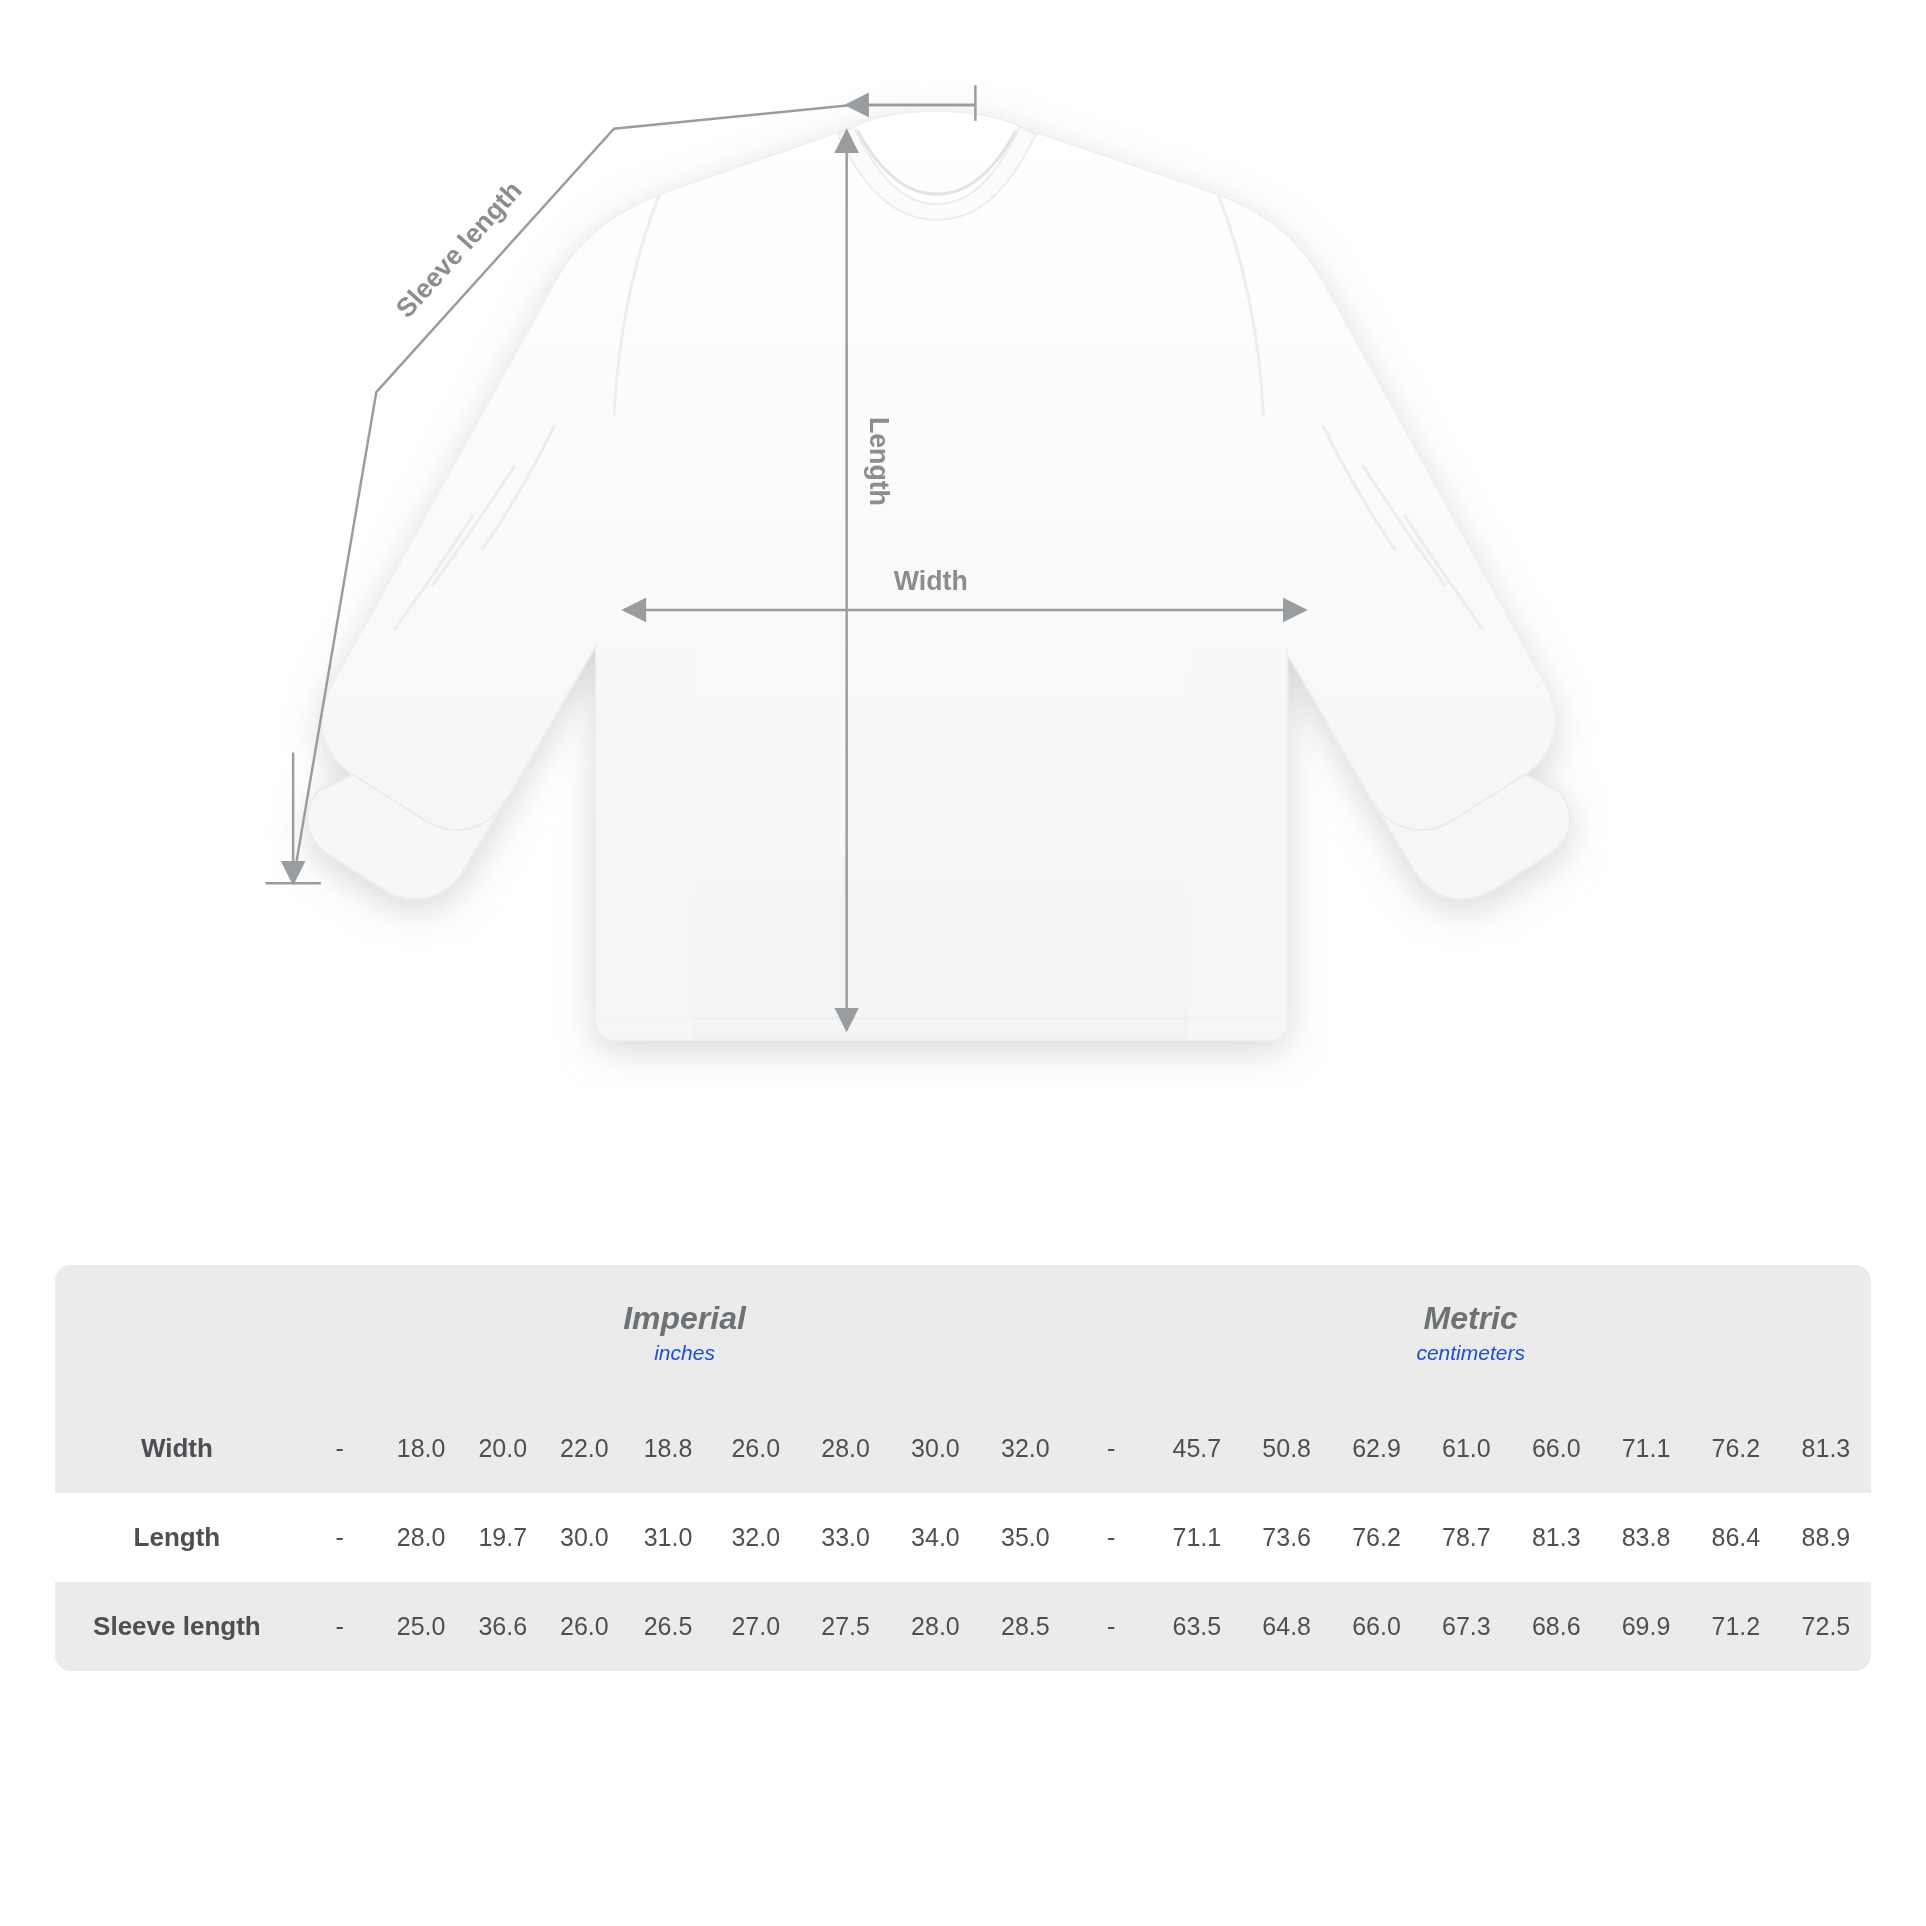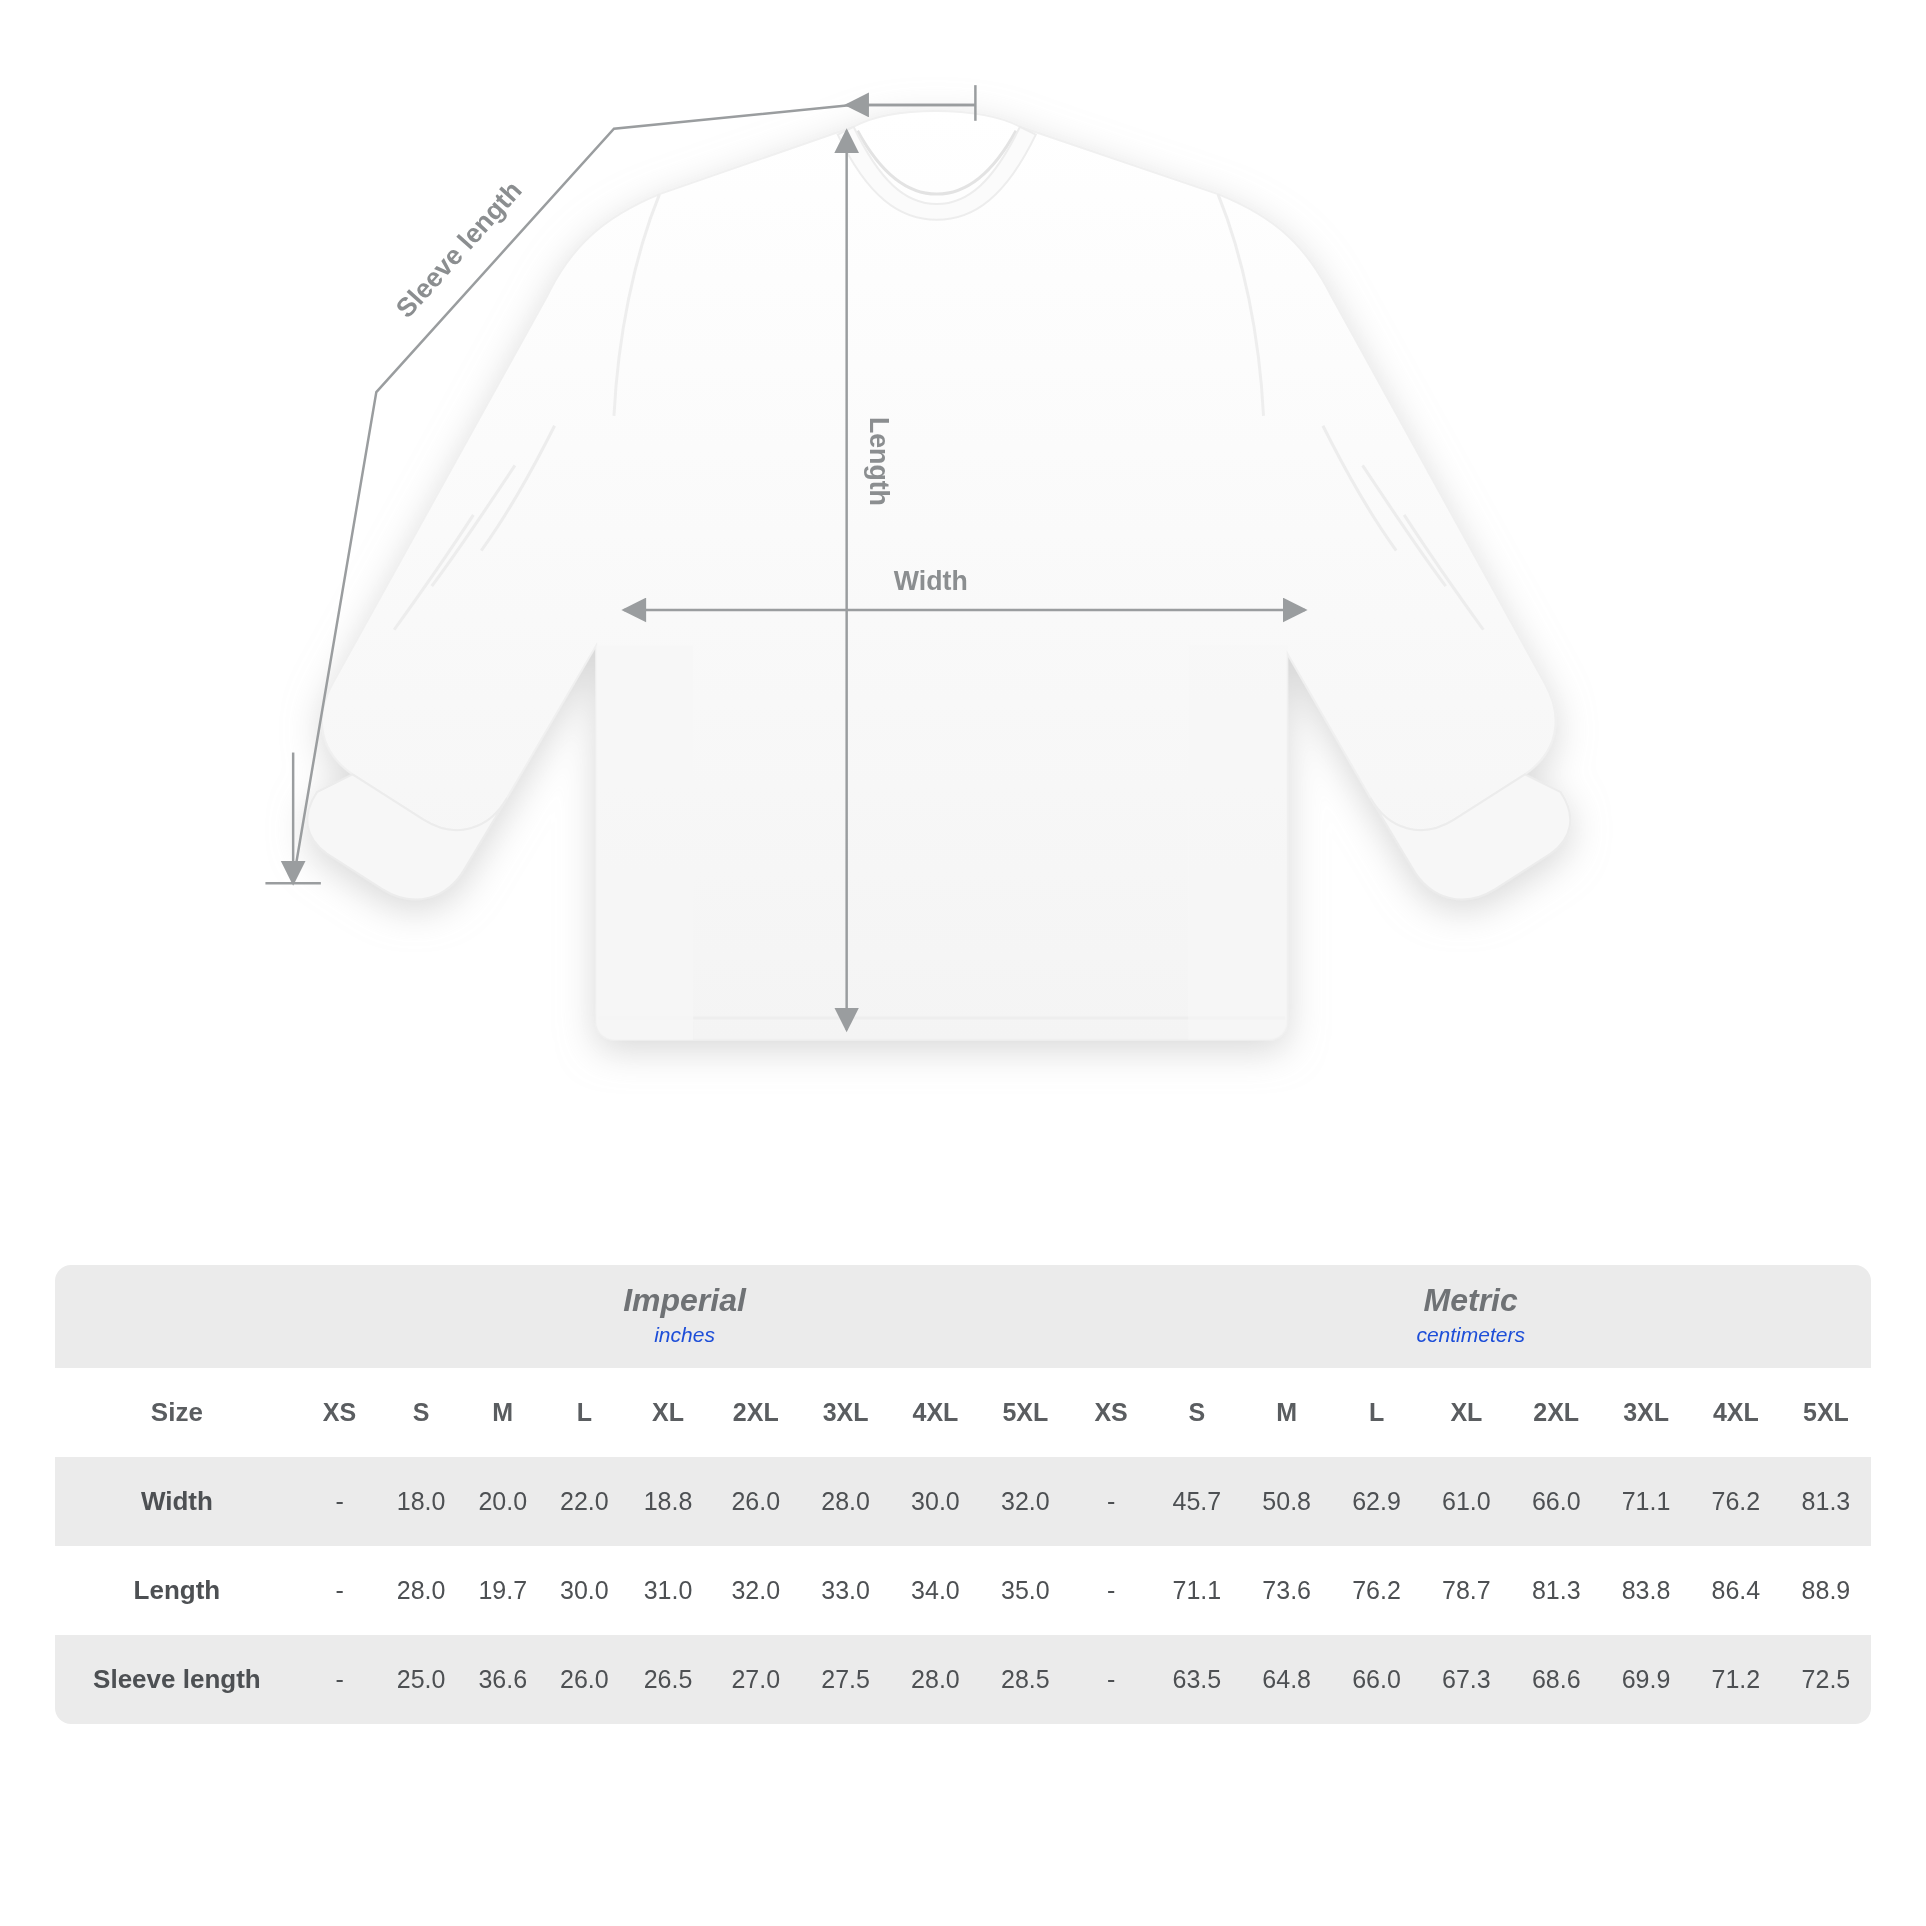--- a/index.html
+++ b/index.html
@@ -67,21 +67,21 @@
   table.size-table th {
     padding: 0;
     margin: 0;
     text-align: center;
     vertical-align: middle;
     font-weight: normal;
   }
 
   
   tr.unit-row td {
-    height: 103px;
+    height: 139px;
     background: #ebebeb;
   }
   tr.unit-row td.corner-left {
     border-top-left-radius: 16px;
   }
   tr.unit-row td.corner-right {
     border-top-right-radius: 16px;
   }
   .unit-name {
     font-size: 32px;
@@ -258,41 +258,20 @@
         <td colspan="9">
           <div class="unit-name">Imperial</div>
           <div class="unit-sub">inches</div>
         </td>
         <td colspan="9" class="corner-right">
           <div class="unit-name">Metric</div>
           <div class="unit-sub">centimeters</div>
         </td>
       </tr>
 
-      <tr class="size-row">
-        <td class="rowlabel">Size</td>
-        <td>XS</td>
-        <td>S</td>
-        <td>M</td>
-        <td>L</td>
-        <td>XL</td>
-        <td>2XL</td>
-        <td>3XL</td>
-        <td>4XL</td>
-        <td>5XL</td>
-        <td>XS</td>
-        <td>S</td>
-        <td>M</td>
-        <td>L</td>
-        <td>XL</td>
-        <td>2XL</td>
-        <td>3XL</td>
-        <td>4XL</td>
-        <td>5XL</td>
-      </tr>
 
       <tr class="data-row shade">
         <td class="rowlabel first-col">Width</td>
         <td>-</td>
         <td>18.0</td>
         <td>20.0</td>
         <td>22.0</td>
         <td>18.8</td>
         <td>26.0</td>
         <td>28.0</td>

